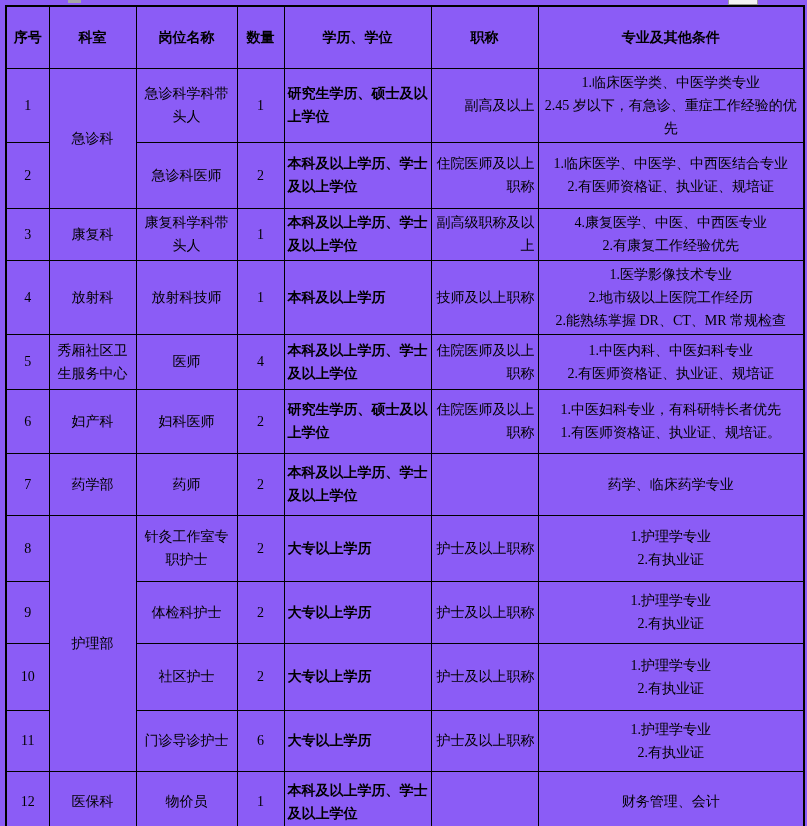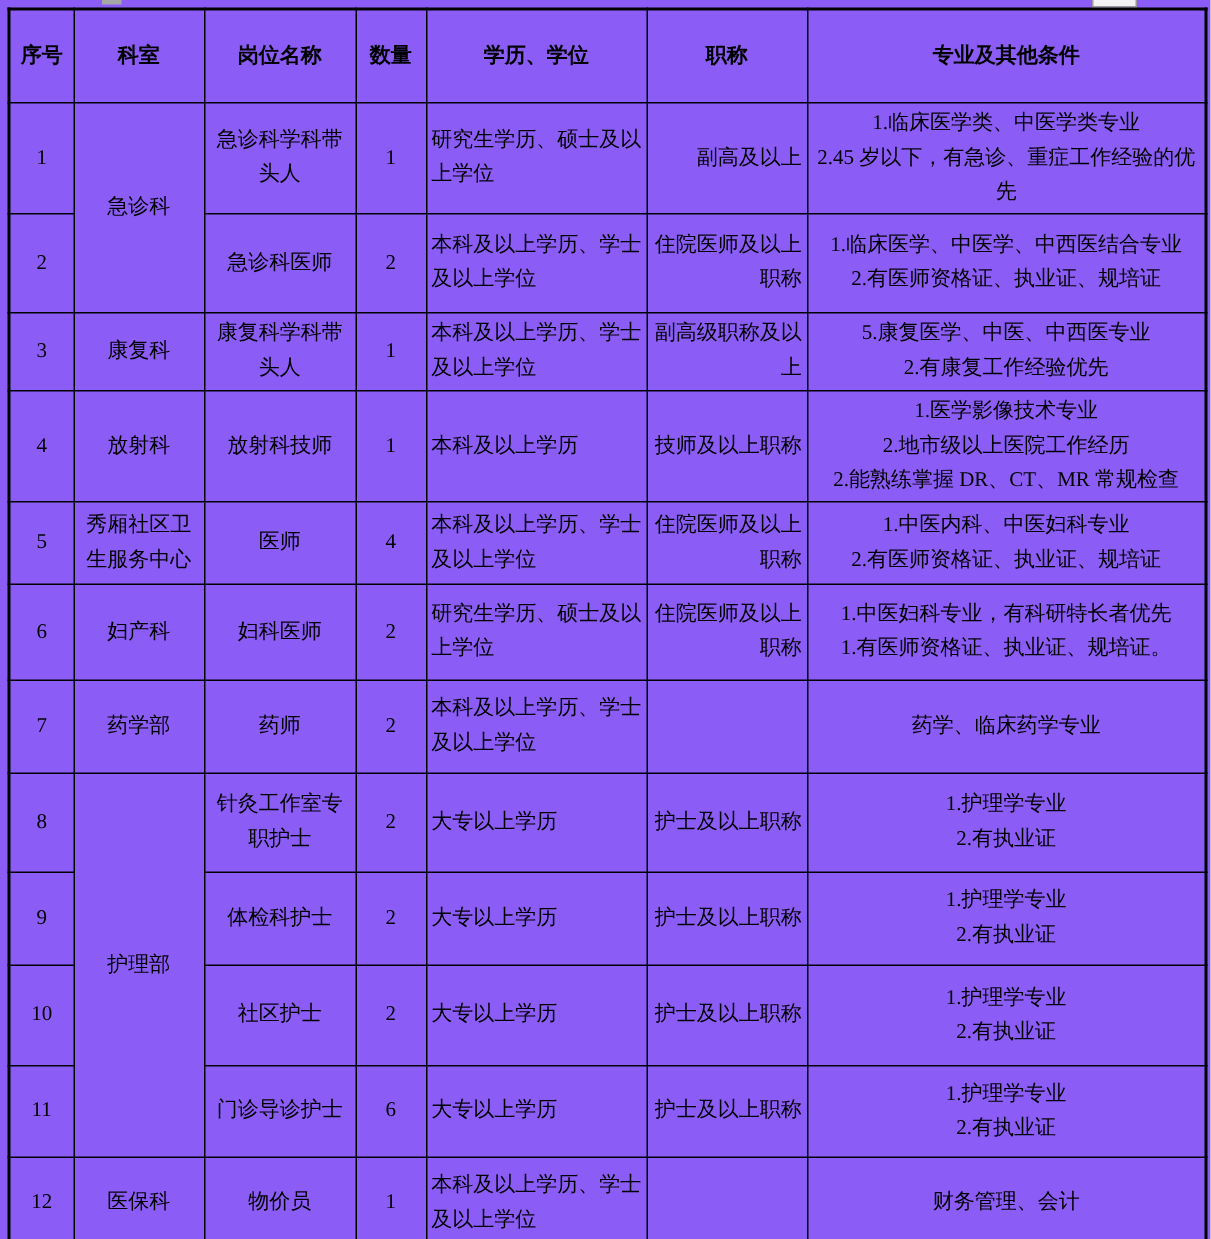--- a/index.html
+++ b/index.html
@@ -56,20 +56,21 @@
   .recruit th {
     font-weight: bold;
     text-align: center;
   }
   .c-index, .c-dept, .c-pos, .c-count {
     text-align: center;
   }
   .c-edu {
     text-align: left;
     padding: 2px 3px 2px 7px;
+    font-weight: bold;
   }
   .c-title {
     text-align: right;
     padding: 2px 13px 2px 11px;
   }
   .c-cond {
     text-align: left;
     padding: 2px 4px 2px 8px;
   }
   .cond-line {
@@ -129,21 +130,21 @@
           </td>
         </tr>
         <tr style="height: 52px;">
           <td class="c-index">3</td>
           <td class="c-dept" rowspan="1">康复科</td>
           <td class="c-pos">康复科学科带头人</td>
           <td class="c-count">1</td>
           <td class="c-edu">本科及以上学历、学士及以上学位</td>
           <td class="c-title">副高级职称及以上</td>
           <td class="c-cond">
-            <div class="cond-line">5.康复医学、中医、中西医专业</div>
+            <div class="cond-line">4.康复医学、中医、中西医专业</div>
             <div class="cond-line">2.有康复工作经验优先</div>
           </td>
         </tr>
         <tr style="height: 69px;">
           <td class="c-index">4</td>
           <td class="c-dept" rowspan="1">放射科</td>
           <td class="c-pos">放射科技师</td>
           <td class="c-count">1</td>
           <td class="c-edu">本科及以上学历</td>
           <td class="c-title">技师及以上职称</td>

